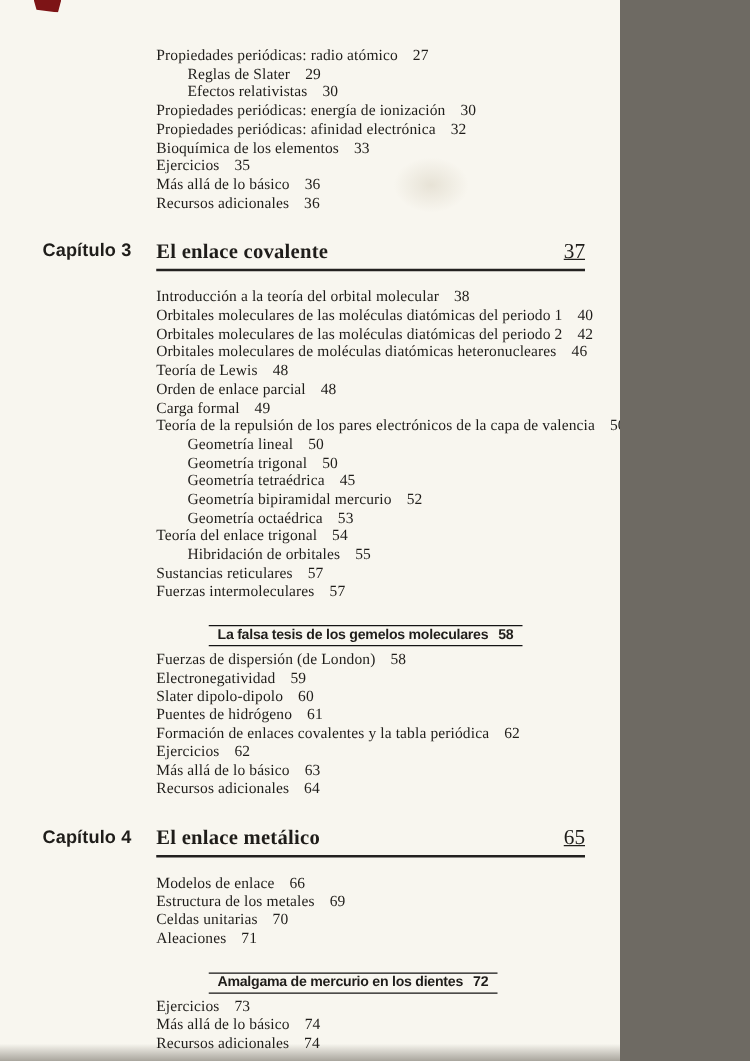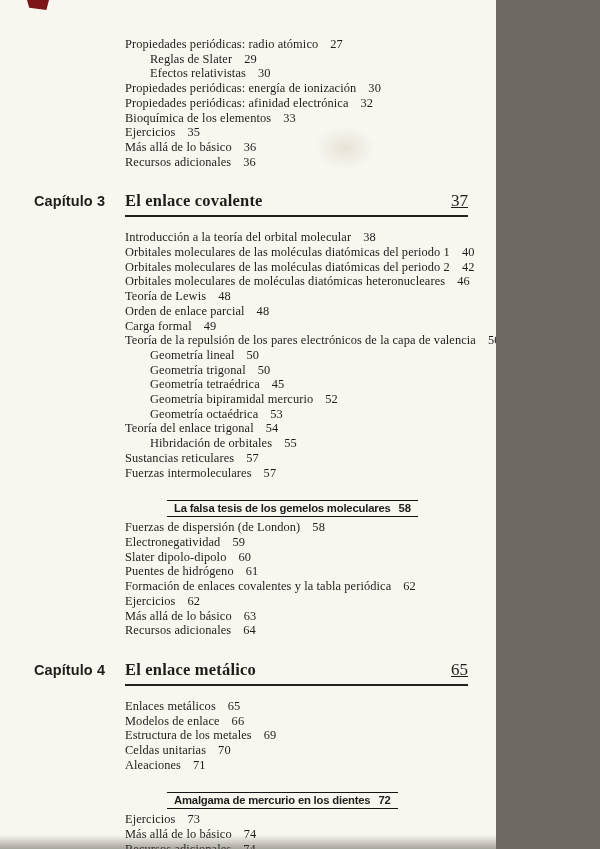--- a/index.html
+++ b/index.html
@@ -158,21 +158,20 @@
   <div class="row"><span class="lbl">Más allá de lo básico</span><span class="pg">63</span></div>
 
   <div class="row"><span class="lbl">Recursos adicionales</span><span class="pg">64</span></div>
 </div>
   <div class="chapter-row">
     <span class="chapter-label">Capítulo 4</span>
     <span class="chapter-title">El enlace metálico</span>
     <span class="chapter-page">65</span>
   </div>
 <div class="entries">
-  <div class="row"><span class="lbl">Enlaces metálicos</span><span class="pg">65</span></div>
 
   <div class="row"><span class="lbl">Modelos de enlace</span><span class="pg">66</span></div>
 
   <div class="row"><span class="lbl">Estructura de los metales</span><span class="pg">69</span></div>
 
   <div class="row"><span class="lbl">Celdas unitarias</span><span class="pg">70</span></div>
 
   <div class="row"><span class="lbl">Aleaciones</span><span class="pg">71</span></div>
 
   <div class="feature-wrap">

